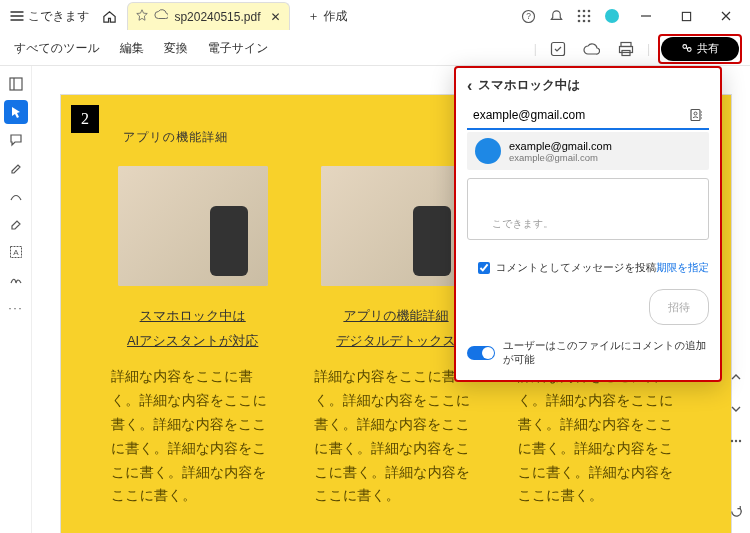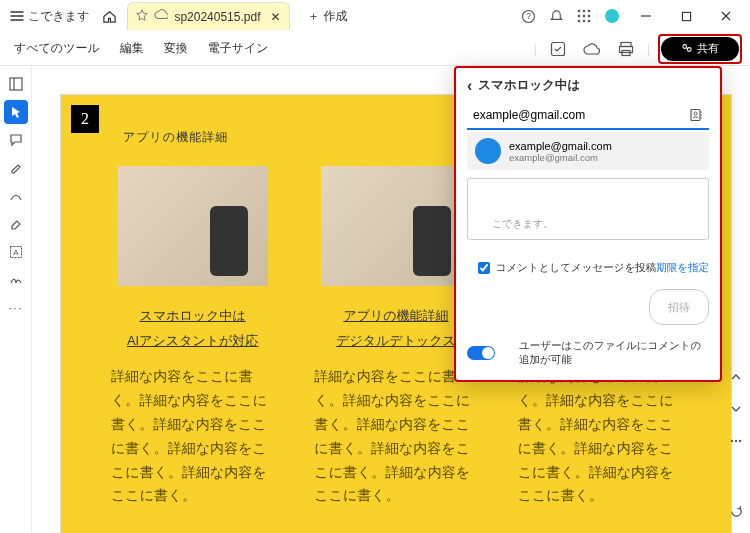--- a/index.html
+++ b/index.html
@@ -78,21 +78,21 @@
   .suggestion .lines { display:flex; flex-direction:column; }
   .suggestion .l1 { font-size:11px; color:#000; }
   .suggestion .l2 { font-size:9.5px; color:#777; }
   .msg-box { margin-top:8px; border:1px solid #ccc; border-radius:3px; height:62px; padding:6px 24px; font-size:10px; color:#999; }
   .cm-row { display:flex; align-items:center; justify-content:flex-end; margin-top:21px; font-size:10.5px; }
   .cm-row .left { display:flex; align-items:center; gap:6px; }
   .cm-row .left .cb { width:12px; height:12px; accent-color:#1473e6; }
   .cm-row .right { color:#1473e6; cursor:pointer; }
   .invite-row { display:flex; justify-content:flex-end; margin-top:14px; }
   .invite-btn { border:1px solid #ccc; background:#fff; color:#aaa; border-radius:14px; height:36px; padding:0 18px; font-size:11px; }
-  .toggle-row { display:flex; align-items:center; gap:24px; margin-top:14px; font-size:10.5px; color:#333; }
+  .toggle-row { display:flex; align-items:center; gap:8px; margin-top:14px; font-size:10.5px; color:#333; }
   .toggle { width:28px; height:14px; border-radius:8px; background:#1473e6; position:relative; flex:0 0 auto; cursor:pointer; }
   .toggle::after { content:""; position:absolute; right:1px; top:1px; width:12px; height:12px; background:#fff; border-radius:50%; }
 </style>
 </head>
 <body>
 
 <div class="titlebar">
   <div class="menu-btn">
     <svg width="14" height="14" viewBox="0 0 14 14">
         <path d="M1 3h12M1 7h12M1 11h12" stroke="#333" stroke-width="1.4" stroke-linecap="round"></path>

